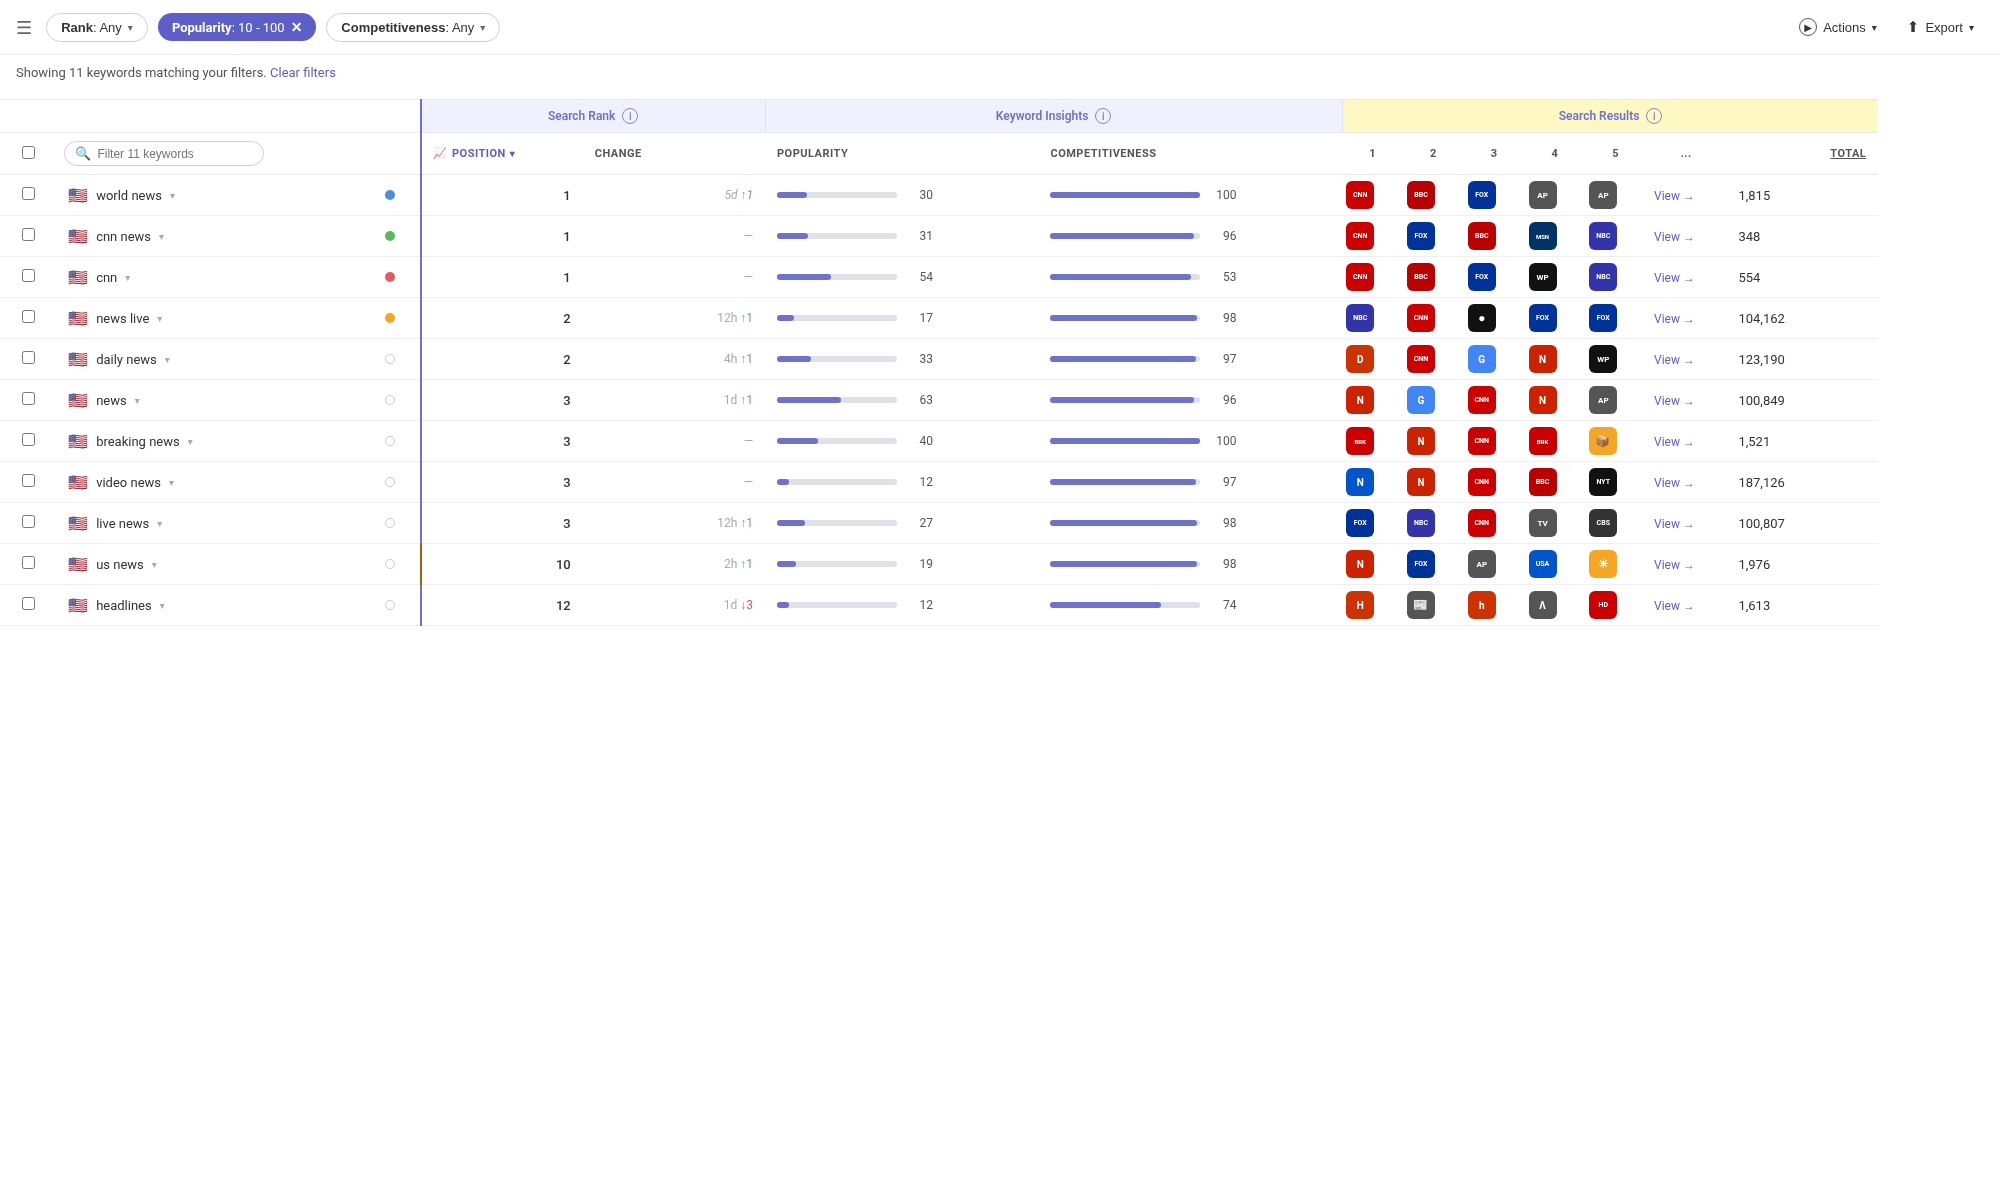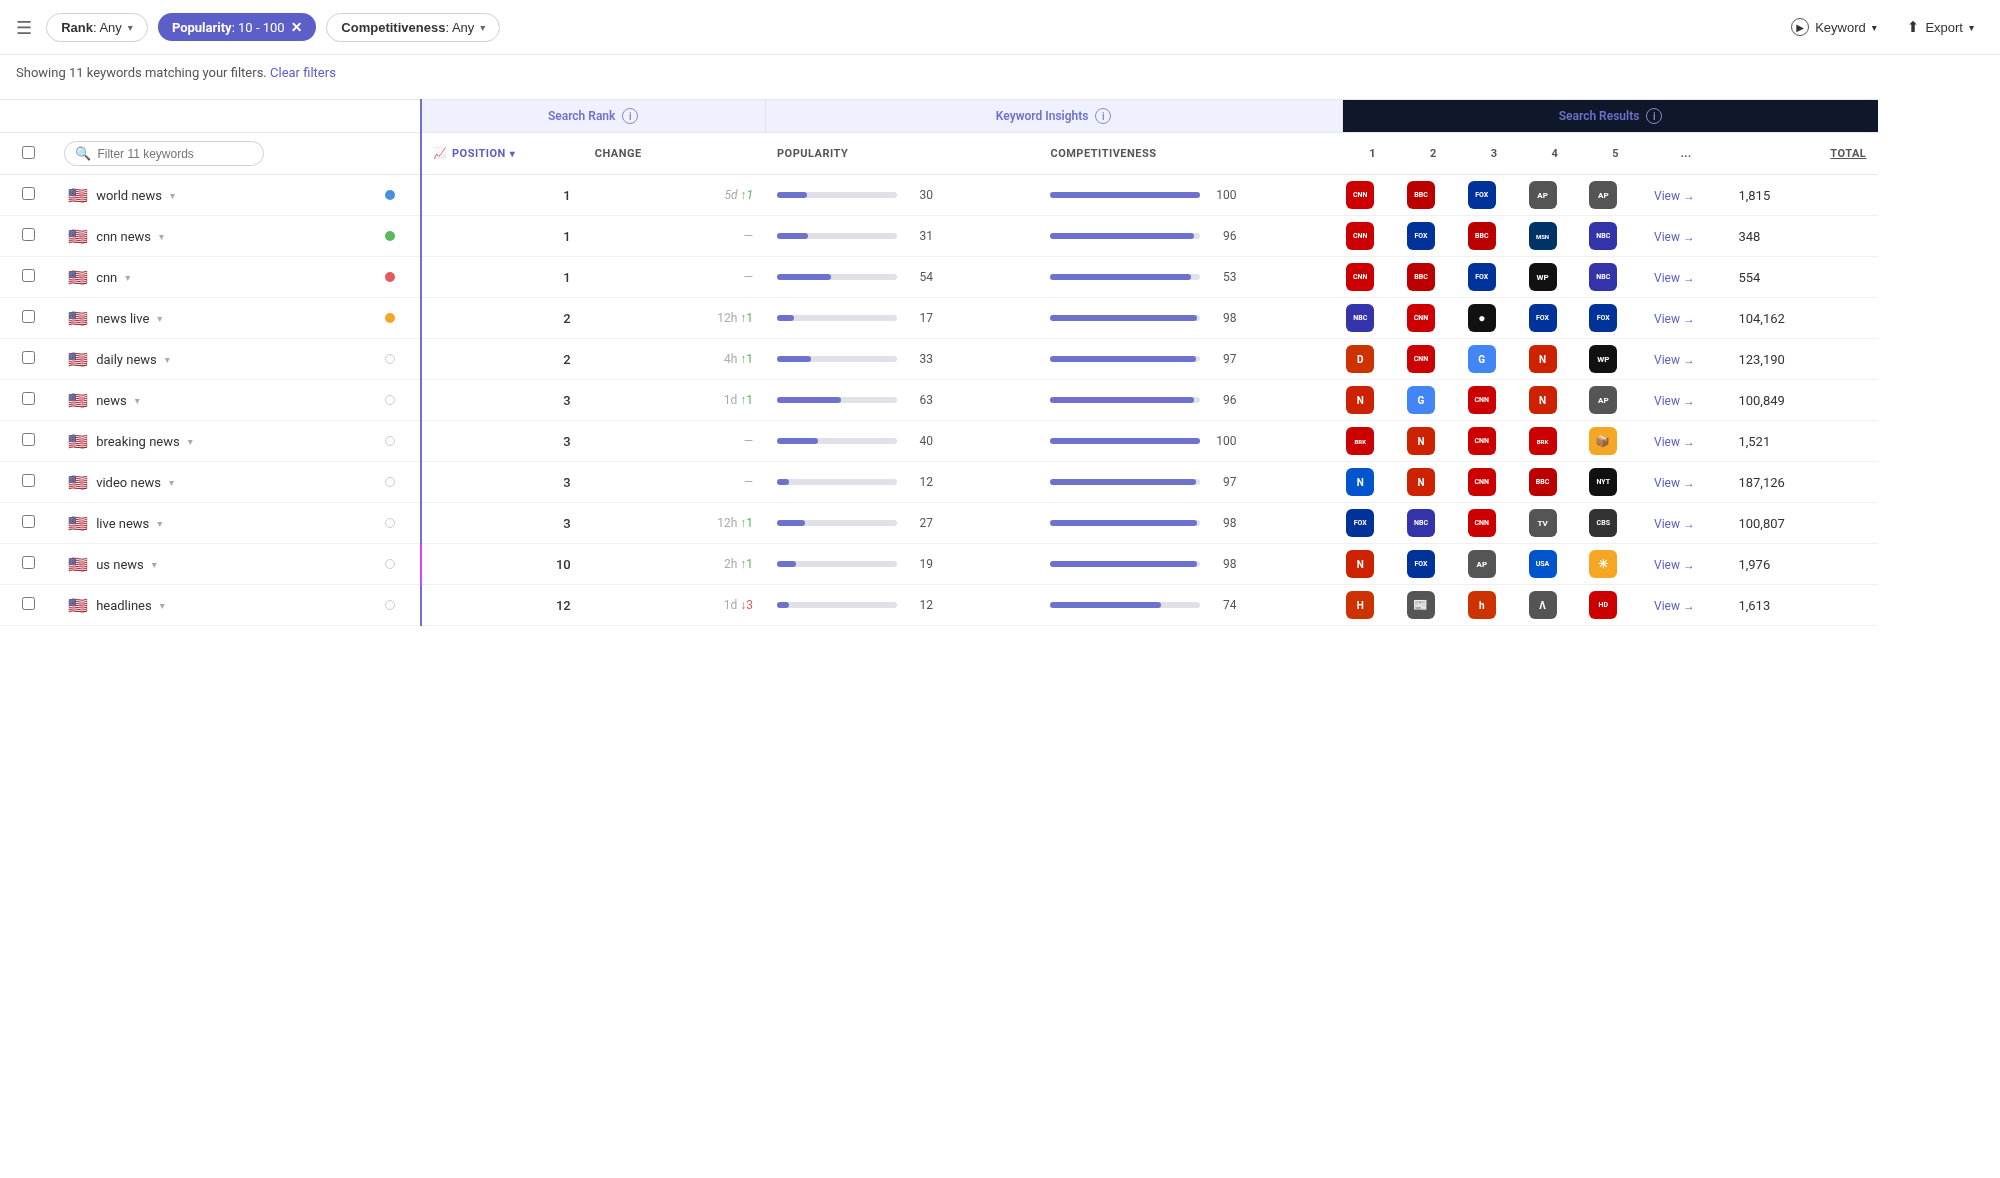--- a/index.html
+++ b/index.html
@@ -94,21 +94,21 @@
 
   <button class="filter-btn">
     <span><strong>Competitiveness</strong>: Any</span>
     <span class="chevron">▾</span>
   </button>
 
   <div class="spacer"></div>
 
   <button class="action-btn">
     <span style="width:18px;height:18px;border:1.5px solid #555;border-radius:50%;display:inline-flex;align-items:center;justify-content:center;font-size:10px;">▶</span>
-    <span>Keyword</span>
+    <span>Actions</span>
     <span style="font-size:10px;">▾</span>
   </button>
 
   <button class="export-btn">
     <span style="font-size:15px;">⬆</span>
     <span>Export</span>
     <span style="font-size:10px;">▾</span>
   </button>
 </div>
 
@@ -140,21 +140,21 @@
 
     <tr class="section-header">
       <th class="keyword-section" colspan="2"></th>
       <th class="keyword-section" colspan="1"></th>
       <th style="background:#f0f1ff; border-left:2px solid #6e72cc; color:#6e72cc; text-align:center;" colspan="2">
         Search Rank <span class="info-icon">i</span>
       </th>
       <th style="background:#f0f1ff; border-left:1px solid #e0e0ee; color:#6e72cc; text-align:center;" colspan="2">
         Keyword Insights <span class="info-icon">i</span>
       </th>
-      <th style="background:#0f172a; border-left:1px solid #e0e0ee; color:#6e72cc; text-align:center;" colspan="7">
+      <th style="background:#fef9c3; border-left:1px solid #e0e0ee; color:#6e72cc; text-align:center;" colspan="7">
         Search Results <span class="info-icon">i</span>
       </th>
     </tr>
 
     <tr>
       <th style="padding:8px; border-bottom:1px solid #e8e8e8;">
         <input type="checkbox" style="">
       </th>
       <th style="padding:8px; border-bottom:1px solid #e8e8e8;" colspan="2">
         <div class="filter-input">
@@ -620,21 +620,21 @@
     <td colspan="1">
       <div class="keyword-cell">
         <span class="flag">🇺🇸</span>
         <span class="kw-name">us news</span>
         <span class="kw-chevron">▾</span>
       </div>
     </td>
     <td style="text-align:center;">
       <span class="dot dot-empty"></span>
     </td>
-    <td style="text-align:right;border-left:2px solid #d946ef;">
+    <td style="text-align:right;border-left:2px solid #a16207;">
       <span class="pos-val">10</span>
     </td>
     <td>
       <div class="change-cell" style="text-align:right;"><span style="color:#aaa;">2h</span> <span class="change-up">↑1</span></div>
     </td>
     <td>
       <div class="bar-cell">
         <div class="bar-bg">
           <div class="bar-fill" style="width:16%;"></div>
         </div>

